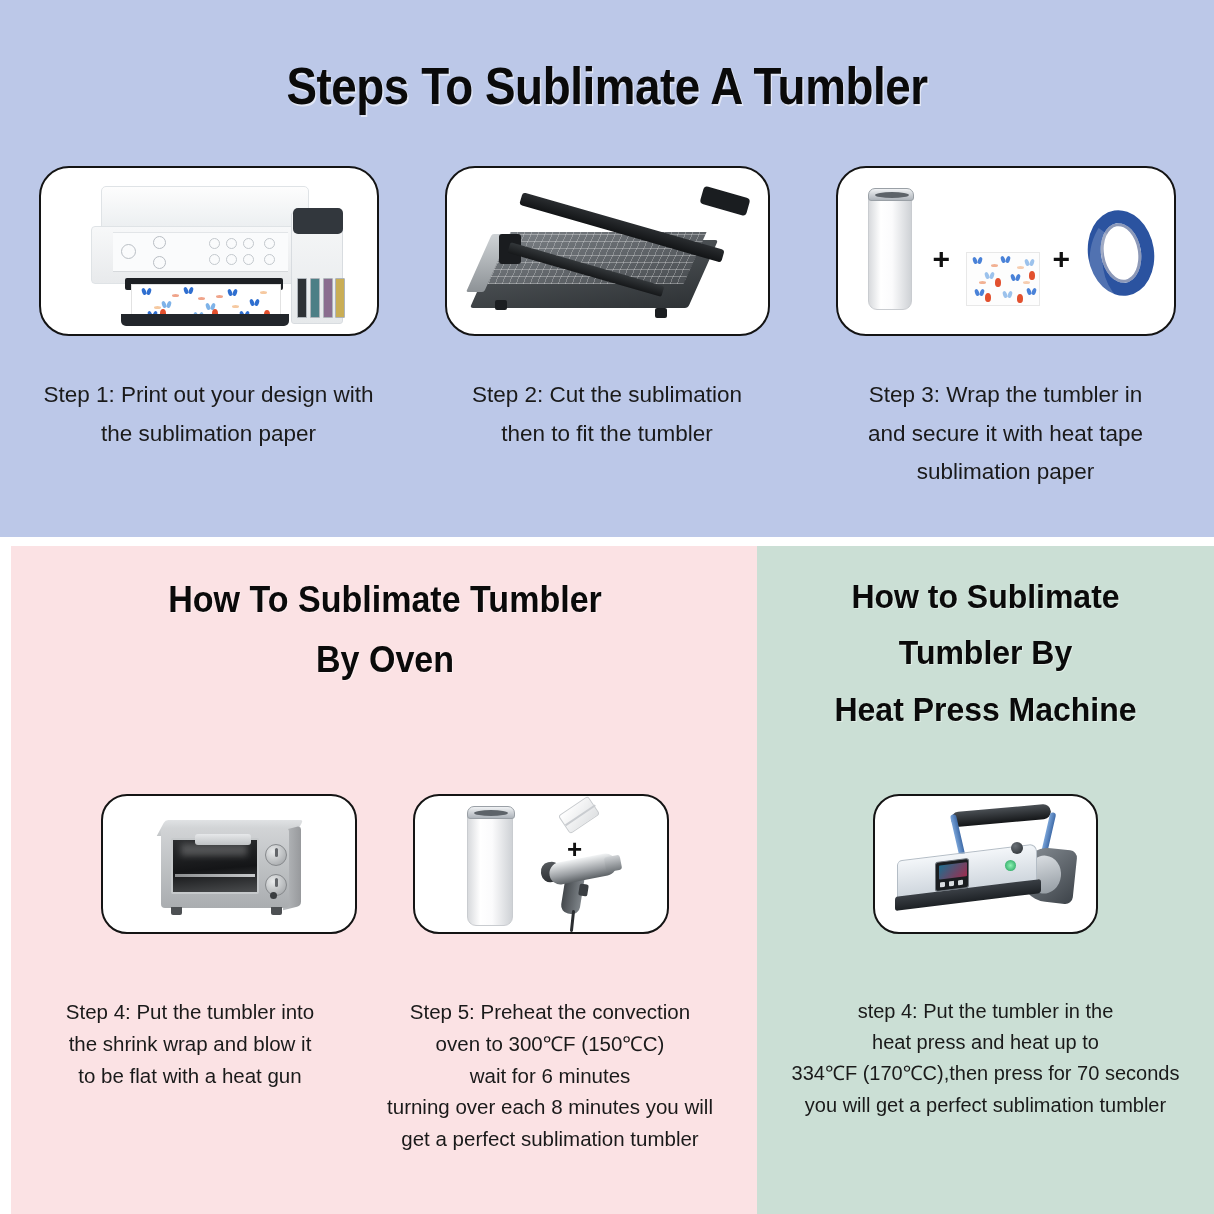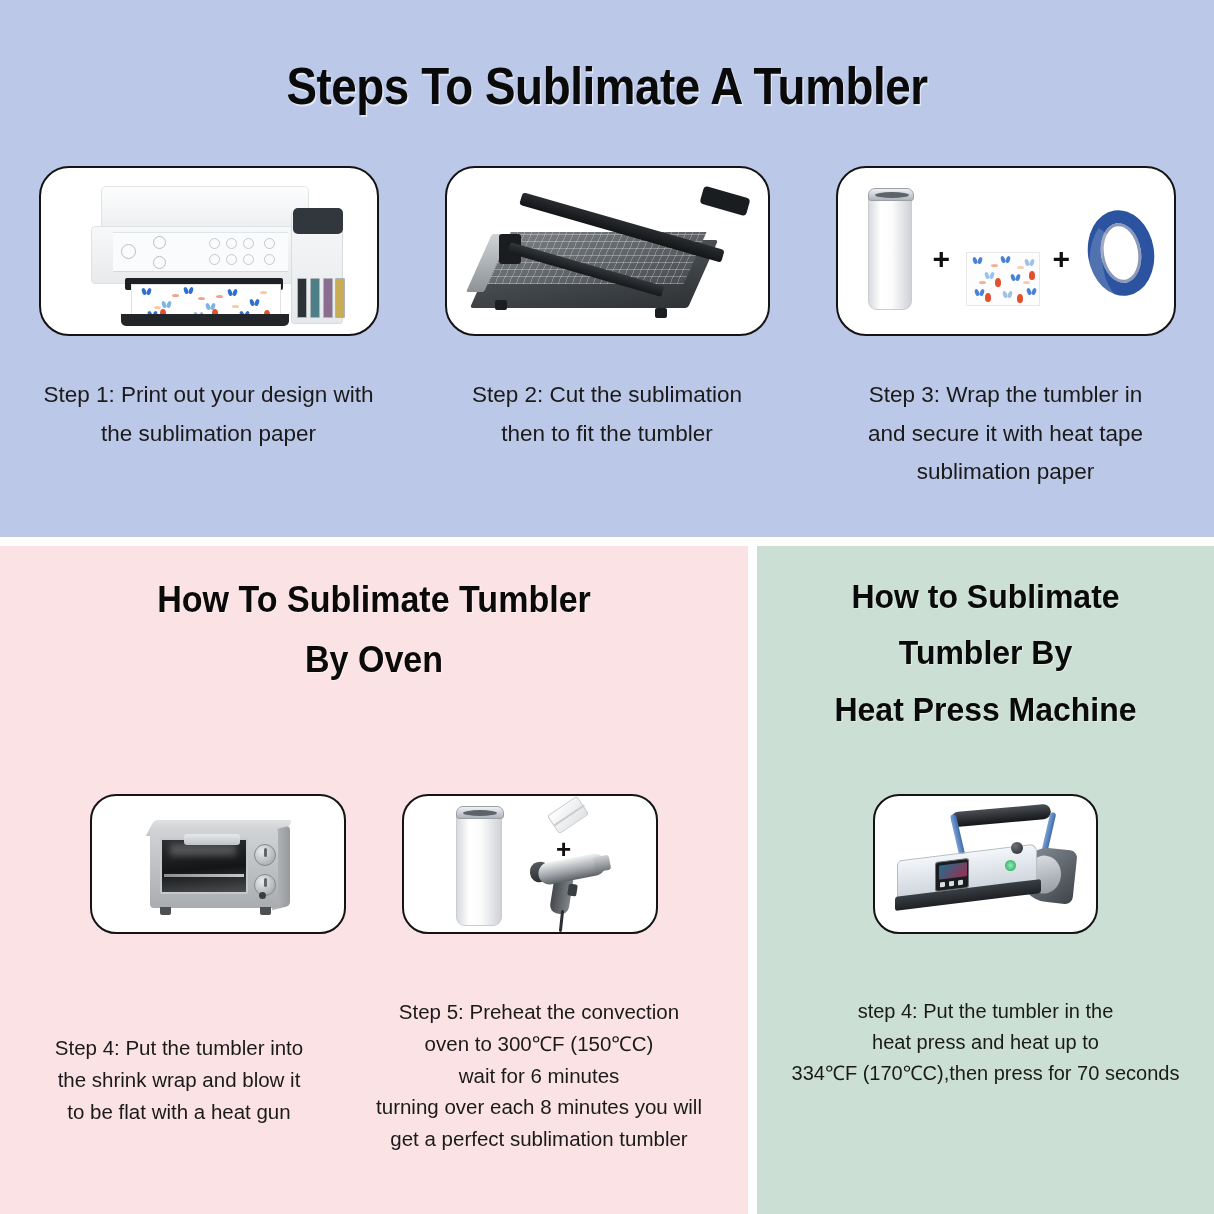--- a/index.html
+++ b/index.html
@@ -49,21 +49,21 @@
     margin-top:40px;
     text-align:center;
     font-size:22.5px;
     line-height:1.72;
     color:#1a1a1a;
     width:370px;
   }
 
   
   .panel-pink {
-    position:absolute; left:0; top:546px; width:748px; height:668px;
+    position:absolute; left:11px; top:546px; width:748px; height:668px;
     background:#fbe2e4;
   }
   .panel-green {
     position:absolute; left:757px; top:546px; width:457px; height:668px;
     background:#cbdfd5;
   }
 
   .sub-title {
     text-align:center; font-weight:bold; color:#0a0a0a;
     text-shadow: 1.2px 1.2px 0 rgba(255,255,255,0.4);
@@ -92,21 +92,21 @@
     position:absolute; left:0; top:248px; width:457px;
     display:flex; justify-content:center;
   }
   .small-card.green-c { width:225px; height:140px; }
 
   .pink-captions {
     position:absolute; left:0; top:450px; width:748px;
     display:flex; justify-content:center; gap:30px;
   }
   .cap { text-align:center; font-size:20.5px; line-height:1.55; color:#1a1a1a; }
-  .cap.c4 { width:300px;margin-top:36px; }
+  .cap.c4 { width:300px; }
   .cap.c5 { width:360px; }
   .green-caption {
     position:absolute; left:0; top:450px; width:457px;
     text-align:center; font-size:20px; line-height:1.56; color:#1a1a1a;
     padding:0 6px;
   }
 
   
   .printer { position:absolute; left:40px; top:18px; width:262px; height:136px; }
   .pr-top { position:absolute; left:20px; top:0; width:208px; height:42px;
@@ -537,16 +537,17 @@
           <div class="hp-green"></div>
           <div class="hp-knob"></div>
         </div>
       </div>
     </div>
 
     <div class="green-caption">
       <div>step 4: Put the tumbler in the</div>
       <div>heat press and heat up to</div>
       <div>334℃F (170℃C),then press for 70 seconds</div>
+      <div>you will get a perfect sublimation tumbler</div>
     </div>
   </div>
 
 </div>
 
 </body></html>

